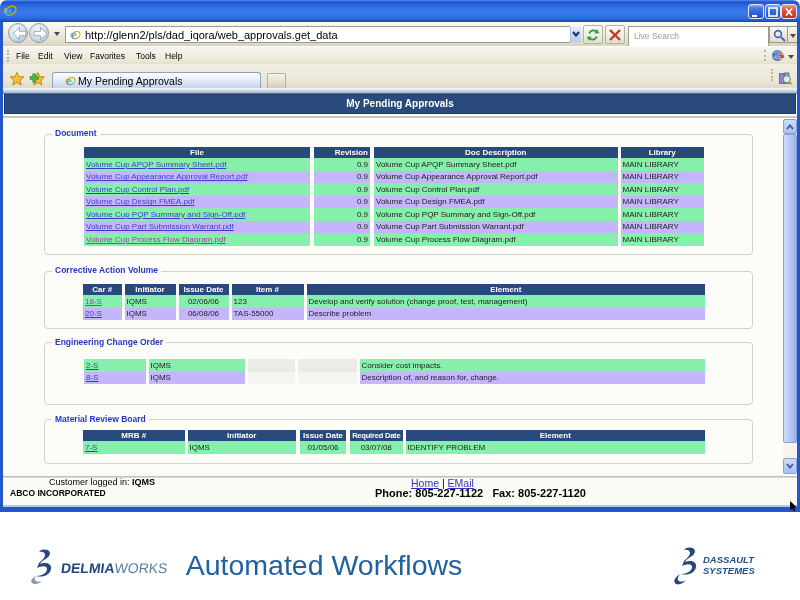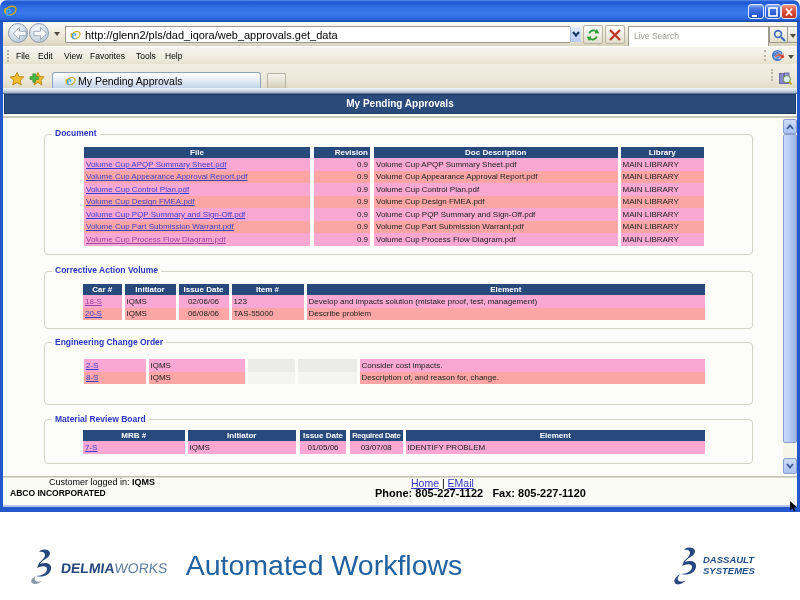--- a/index.html
+++ b/index.html
@@ -81,22 +81,22 @@
 .legend{position:absolute;font-size:8.5px;font-weight:bold;color:#2a36c0;background:#fcfcf9;padding:0 3px;line-height:11px;}
 
 table{border-collapse:collapse;table-layout:fixed;position:absolute;}
 th{background:#28497c;color:#fff;font-weight:bold;font-size:8px;text-align:center;padding:0;height:11px;
   border-right:3px solid #fcfcf9;white-space:nowrap;overflow:hidden;}
 th:last-child{border-right:none;}
 td{font-size:8px;color:#222;padding:0 0 0 2px;height:12.5px;overflow:hidden;white-space:nowrap;
   border-right:3px solid #fcfcf9;}
 td:last-child{border-right:none;}
 th.w4{border-right-width:4px;}td.w4{border-right-width:4px;}
-tr.w td{background:#f9a8d4;}
-tr.g td{background:#fca5a5;}
+tr.w td{background:#86efac;}
+tr.g td{background:#c4b5fd;}
 a{color:#3d3dcb;text-decoration:underline;}
 a.v{color:#a040a0;}
 .r{text-align:right;padding:0 2px 0 0;}
 .c{text-align:center;padding:0;}
 
 
 #footer{position:absolute;left:3px;top:474px;width:794px;height:33px;background:#fbfbf6;}
 #footer .ln{font-size:9px;position:absolute;white-space:nowrap;color:#000;}
 #footer a{color:#3434c8;}
 
@@ -310,21 +310,21 @@
               <th>Initiator</th>
               <th>Issue Date</th>
               <th>Item #</th>
               <th>Element</th>
             </tr>
       <tr class="w">
               <td><a class="v">18-S</a></td>
               <td>IQMS</td>
               <td class="c">02/06/06</td>
               <td>123</td>
-              <td>Develop and impacts solution (mistake proof, test, management)</td>
+              <td>Develop and verify solution (change proof, test, management)</td>
             </tr>
       <tr class="g">
               <td><a>20-S</a></td>
               <td>IQMS</td>
               <td class="c">06/08/06</td>
               <td>TAS-55000</td>
               <td>Describe problem</td>
             </tr>
     </tbody>
         </table>

